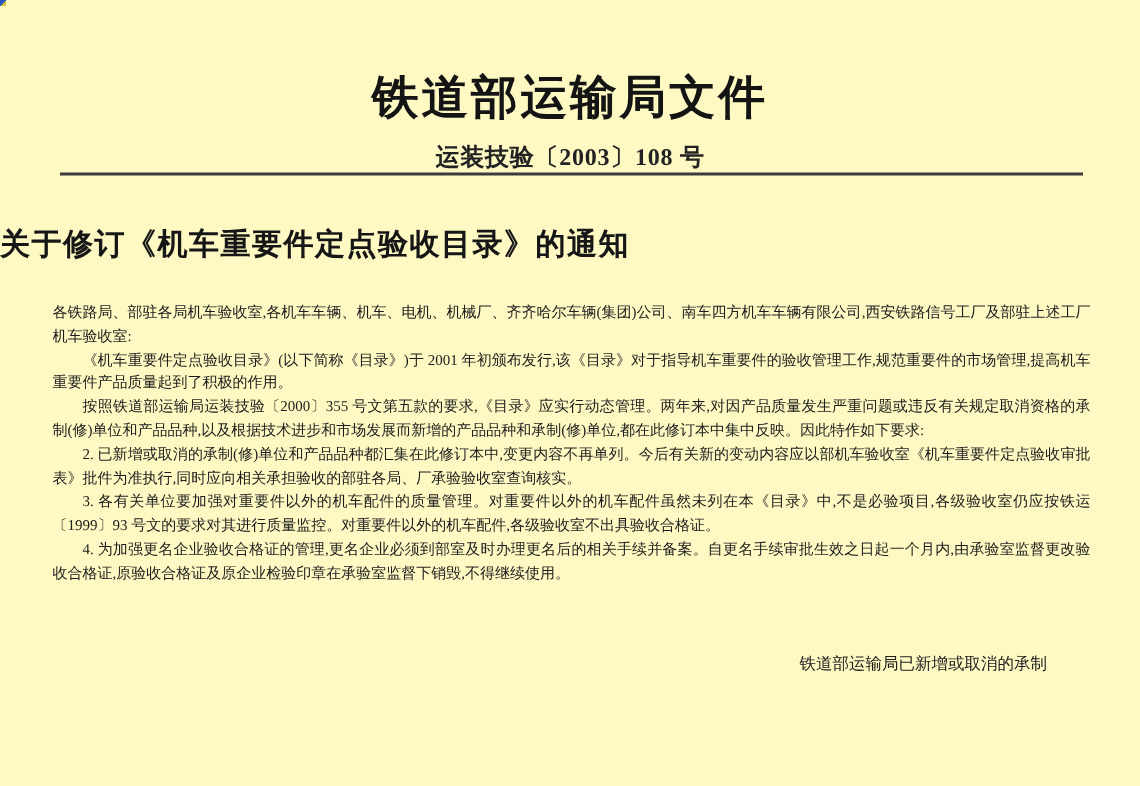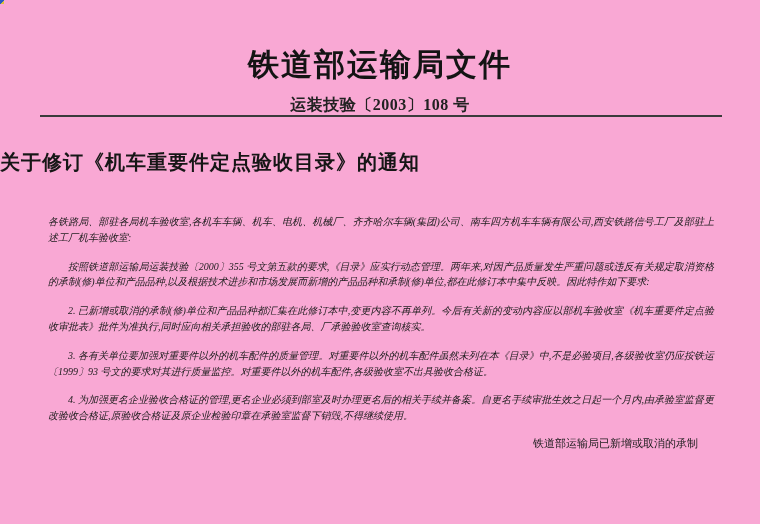--- a/index.html
+++ b/index.html
@@ -1,20 +1,20 @@
 <!DOCTYPE html>
 <html lang="zh"><head>
 <meta charset="utf-8">
 <style>
   html, body { margin: 0; padding: 0; background: #ffffff; }
   .page {
     position: relative;
     width: 760px;
     height: 524px;
-    background: #f9a8d4;
+    background: #fef9c3;
     font-family: "Liberation Serif", "DejaVu Serif", serif;
     color: #1d1d1d;
     overflow: hidden;
   }
   .scan-artifact {
     position: absolute;
     left: 0; top: 0;
     width: 4px; height: 4px;
     background: linear-gradient(135deg, #2a58c0 50%, #d8c23a 50%);
   }
@@ -59,21 +59,21 @@
   .body-text {
     position: absolute;
     left: 35px;
     width: 692px;
     top: 201px;
     font-size: 10px;
     line-height: 15.8px;
     text-align: justify;
     color: #1c1c1c;
   }
-  .body-text p { margin: 13px; font-style: italic; }
+  .body-text p { margin: 0; }
   .para { text-indent: 2em; }
   .signature {
     position: absolute;
     right: 62px;
     top: 435px;
     display: flex;
     flex-direction: row;
     align-items: center;
     font-size: 11px;
     line-height: 16px;
@@ -89,20 +89,21 @@
   <div class="org-title">铁道部运输局文件</div>
 
   <div class="doc-number">运装技验〔2003〕108 号</div>
 
   <div class="header-rule"></div>
 
   <div class="subject-title">关于修订《机车重要件定点验收目录》的通知</div>
 
   <div class="body-text">
     <p>各铁路局、部驻各局机车验收室,各机车车辆、机车、电机、机械厂、齐齐哈尔车辆(集团)公司、南车四方机车车辆有限公司,西安铁路信号工厂及部驻上述工厂机车验收室:</p>
+    <p class="para">《机车重要件定点验收目录》(以下简称《目录》)于 2001 年初颁布发行,该《目录》对于指导机车重要件的验收管理工作,规范重要件的市场管理,提高机车重要件产品质量起到了积极的作用。</p>
     <p class="para">按照铁道部运输局运装技验〔2000〕355 号文第五款的要求,《目录》应实行动态管理。两年来,对因产品质量发生严重问题或违反有关规定取消资格的承制(修)单位和产品品种,以及根据技术进步和市场发展而新增的产品品种和承制(修)单位,都在此修订本中集中反映。因此特作如下要求:</p>
     <p class="para">2. 已新增或取消的承制(修)单位和产品品种都汇集在此修订本中,变更内容不再单列。今后有关新的变动内容应以部机车验收室《机车重要件定点验收审批表》批件为准执行,同时应向相关承担验收的部驻各局、厂承验验收室查询核实。</p>
     <p class="para">3. 各有关单位要加强对重要件以外的机车配件的质量管理。对重要件以外的机车配件虽然未列在本《目录》中,不是必验项目,各级验收室仍应按铁运〔1999〕93 号文的要求对其进行质量监控。对重要件以外的机车配件,各级验收室不出具验收合格证。</p>
     <p class="para">4. 为加强更名企业验收合格证的管理,更名企业必须到部室及时办理更名后的相关手续并备案。自更名手续审批生效之日起一个月内,由承验室监督更改验收合格证,原验收合格证及原企业检验印章在承验室监督下销毁,不得继续使用。</p>
   </div>
 
   <div class="signature">
     <span>铁道部运输局</span>
     <span>已新增或取消的承制</span>
   </div>

